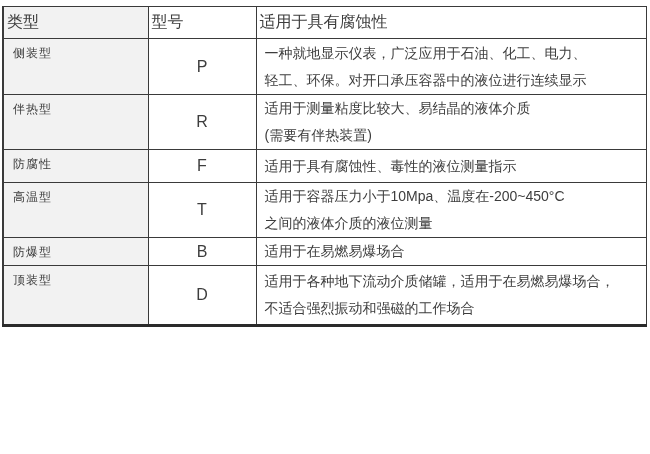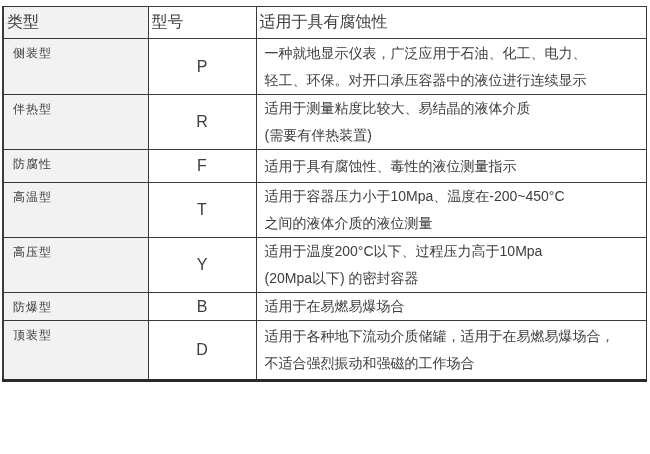--- a/index.html
+++ b/index.html
@@ -114,28 +114,20 @@
 
     <tr style="height:55px;">
       <td class="type-cell">高温型</td>
       <td class="model-cell">T</td>
       <td class="desc-cell">
         <div class="line">适用于容器压力小于10Mpa、温度在-200~450°C</div>
         <div class="line">之间的液体介质的液位测量</div>
       </td>
     </tr>
 
-    <tr style="height:55px;">
-      <td class="type-cell">高压型</td>
-      <td class="model-cell">Y</td>
-      <td class="desc-cell">
-        <div class="line">适用于温度200°C以下、过程压力高于10Mpa</div>
-        <div class="line">(20Mpa以下) 的密封容器</div>
-      </td>
-    </tr>
 
 
     <tr style="height:28px;">
       <td class="type-cell">防爆型</td>
       <td class="model-cell">B</td>
       <td class="desc-cell">
         <div class="line">适用于在易燃易爆场合</div>
       </td>
     </tr>
 

